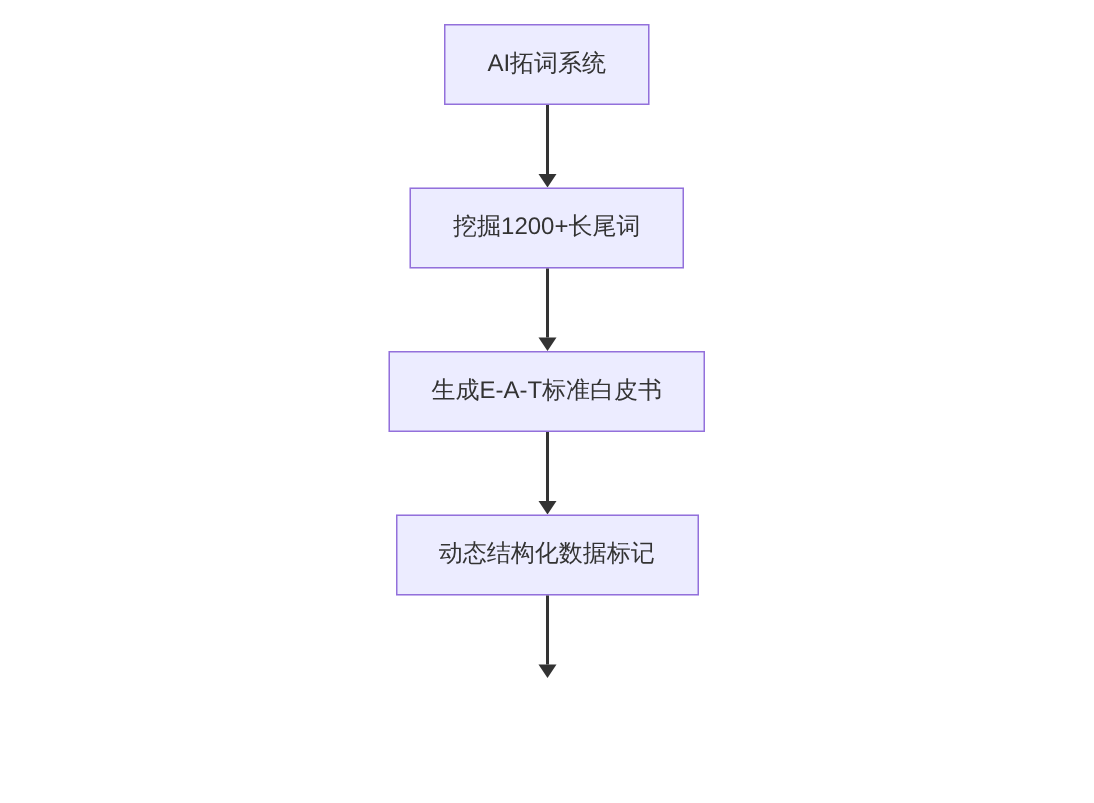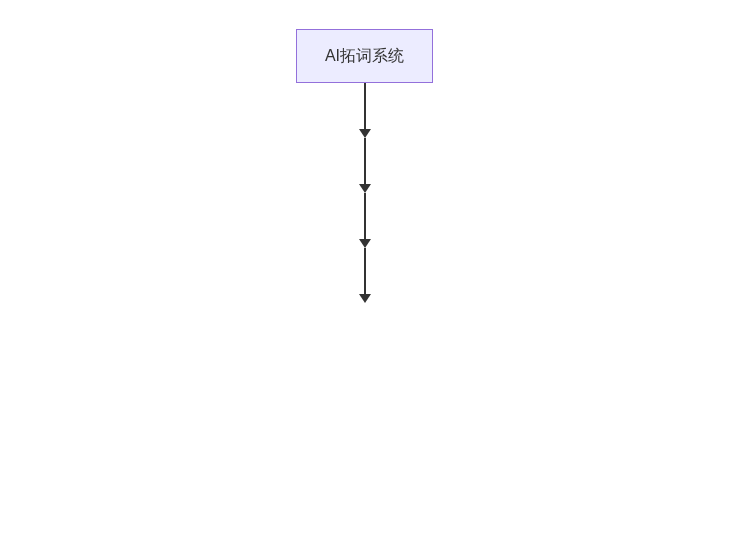--- a/index.html
+++ b/index.html
@@ -10,21 +10,21 @@
     }
 
     .canvas {
       position: relative;
       width: 729px;
       height: 535px;
       background: #ffffff;
       display: flex;
       flex-direction: column;
       align-items: center;
-      padding-top: 29px;
+      padding-top: 16px;
       overflow: hidden;
     }
 
     .node {
       background: #ECECFF;
       border: 1px solid #9370DB;
       color: #333333;
       font-size: 16px;
       line-height: 20px;
       padding: 0 28px;
@@ -69,32 +69,41 @@
 
   <div class="node">
     <span class="node-label">AI拓词系统</span>
   </div>
 
   <div class="edge">
     <div class="edge-line"></div>
     <div class="edge-head"></div>
   </div>
 
+  <div class="node">
+    <span class="node-label">挖掘1200+长尾词</span>
+  </div>
 
   <div class="edge">
     <div class="edge-line"></div>
     <div class="edge-head"></div>
   </div>
 
+  <div class="node">
+    <span class="node-label">生成E-A-T标准白皮书</span>
+  </div>
 
   <div class="edge">
     <div class="edge-line"></div>
     <div class="edge-head"></div>
   </div>
 
+  <div class="node">
+    <span class="node-label">动态结构化数据标记</span>
+  </div>
 
   <div class="edge">
     <div class="edge-line"></div>
     <div class="edge-head"></div>
   </div>
 
 
 </div>
 
 </body></html>

